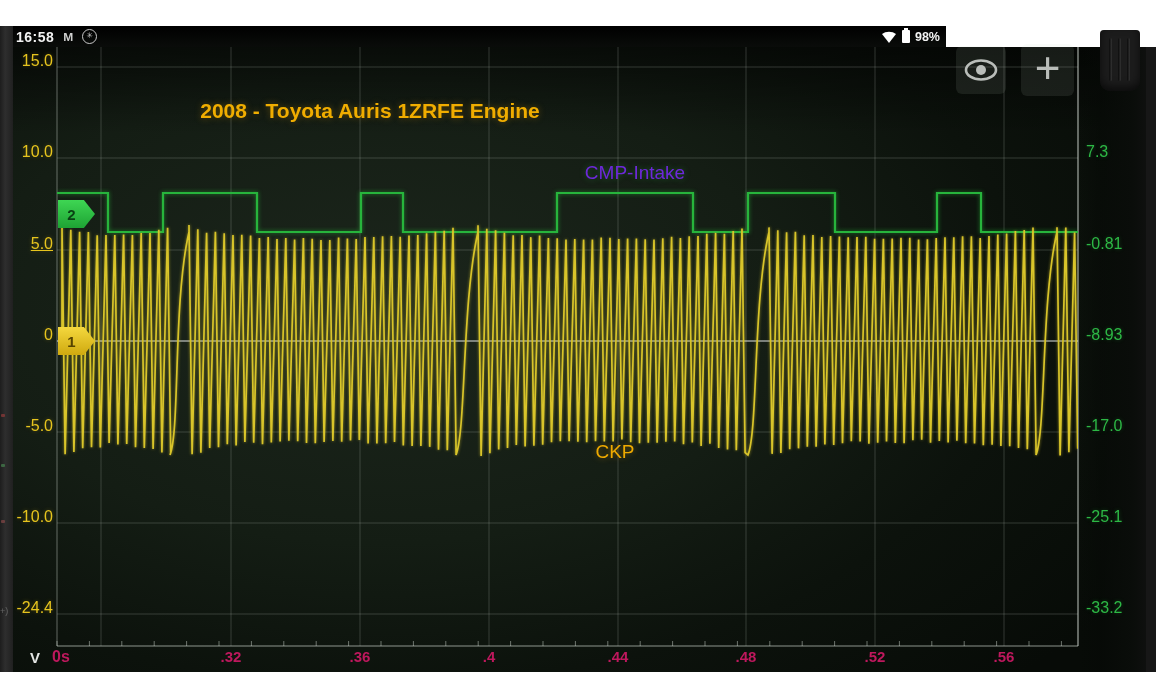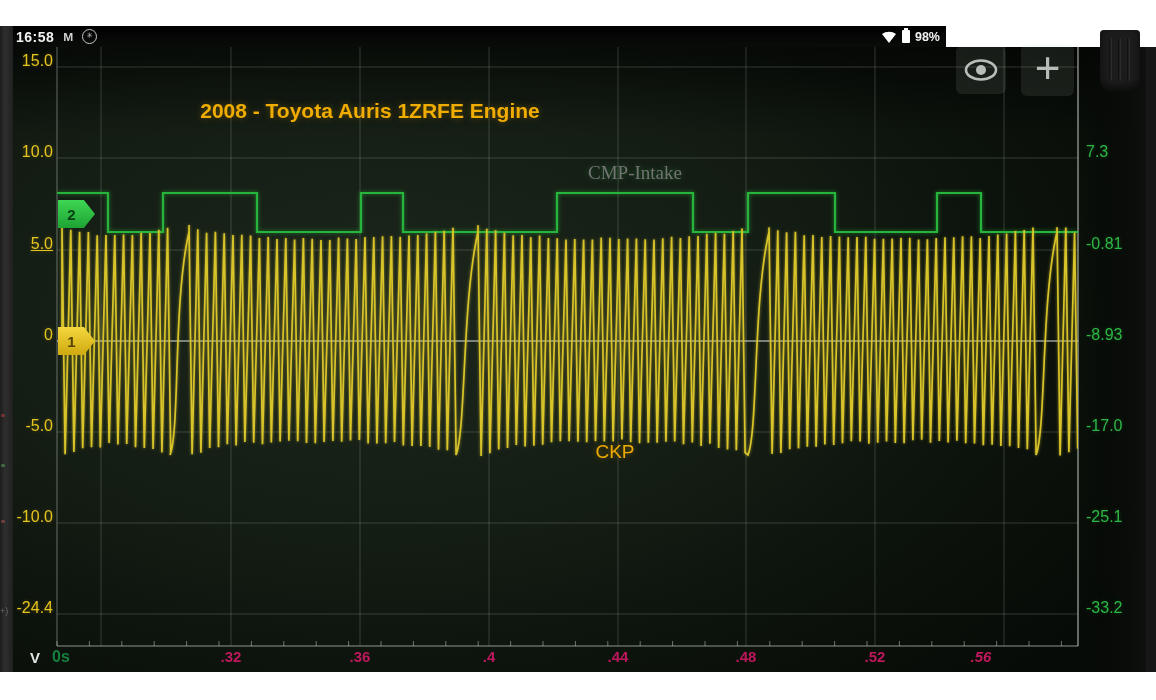--- a/index.html
+++ b/index.html
@@ -35,26 +35,26 @@
     background:linear-gradient(to right,rgba(6,9,6,0) 0%,rgba(6,9,6,.55) 30%,#0a0d0a 70%,#121212 100%);}
   #far-strip{left:1133px;top:21px;width:10px;height:625px;background:#181818;opacity:.9;}
 
   #scope-svg{left:0;top:0;width:1156px;height:700px;z-index:5;pointer-events:none;}
 
   .axis-label{position:absolute;font-size:16px;line-height:18px;}
   .yl{color:#e6c41e;width:53px;text-align:right;text-shadow:0 0 4px rgba(230,196,30,.3);}
   .gr{color:#2db845;text-shadow:0 0 4px rgba(45,184,69,.3);}
   .tl{color:#be185d;font-weight:bold;font-size:15px;transform:translateX(-50%);}
   #unit-label{left:30px;top:649px;color:#e4e6e4;font-size:15px;font-weight:bold;z-index:10;}
-  #origin-label{left:52px;top:648px;color:#15803d;font-size:16px;font-weight:bold;z-index:10;}
+  #origin-label{left:52px;top:648px;color:#be185d;font-size:16px;font-weight:bold;z-index:10;}
 
   #scope-title{left:120px;top:99px;width:500px;text-align:center;color:#f0ad00;
     font-size:21px;font-weight:bold;text-shadow:0 0 7px rgba(240,170,0,.35);z-index:8;}
-  #cmp-label{left:560px;top:162px;width:150px;text-align:center;color:#737373;
-    font-size:19px;text-shadow:0 0 6px rgba(47,187,74,.4);z-index:8;font-family:Liberation Serif, serif;}
+  #cmp-label{left:560px;top:162px;width:150px;text-align:center;color:#6d28d9;
+    font-size:19px;text-shadow:0 0 6px rgba(47,187,74,.4);z-index:8;}
   #ckp-label{left:560px;top:441px;width:110px;text-align:center;color:#efaa00;
     font-size:19px;text-shadow:0 0 6px rgba(239,170,0,.4);z-index:8;}
 
   .marker{position:absolute;left:58px;width:37px;height:28px;z-index:12;
     clip-path:polygon(0 0,70% 0,100% 50%,70% 100%,0 100%);
     display:flex;align-items:center;justify-content:center;
     font-size:15px;font-weight:bold;cursor:pointer;}
   .marker span{margin-right:10px;}
   #marker-ch2{background:linear-gradient(#3ed653,#1ea334);color:#0a4214;}
   #marker-ch1{background:linear-gradient(#f2d43c,#cfa society:#cfa90f);color:#574400;}
@@ -185,21 +185,21 @@
     <div class="axis-label gr" style="left: 1086px; top: 326px; z-index: 10;">-8.93</div>
     <div class="axis-label gr" style="left: 1086px; top: 417px; z-index: 10;">-17.0</div>
     <div class="axis-label gr" style="left: 1086px; top: 508px; z-index: 10;">-25.1</div>
     <div class="axis-label gr" style="left: 1086px; top: 599px; z-index: 10;">-33.2</div>
     <div class="axis-label tl" style="left: 231px; top: 648px; z-index: 10;">.32</div>
     <div class="axis-label tl" style="left: 360px; top: 648px; z-index: 10;">.36</div>
     <div class="axis-label tl" style="left: 489px; top: 648px; z-index: 10;">.4</div>
     <div class="axis-label tl" style="left: 618px; top: 648px; z-index: 10;">.44</div>
     <div class="axis-label tl" style="left: 746px; top: 648px; z-index: 10;">.48</div>
     <div class="axis-label tl" style="left: 875px; top: 648px; z-index: 10;">.52</div>
-    <div class="axis-label tl" style="left: 981px; top: 648px; z-index: 10; font-style: italic;">.56</div>
+    <div class="axis-label tl" style="left: 1004px; top: 648px; z-index: 10;">.56</div>
   </div>
 
 <div class="abs" id="unit-label">V</div>
 <div class="abs" id="origin-label">0s</div>
 
 <div class="marker" id="marker-ch2" style="top: 200px; background: linear-gradient(rgb(62, 214, 83), rgb(30, 163, 52));">
   <span>2</span>
 </div>
 <div class="marker" id="marker-ch1" style="top: 327px; background: linear-gradient(rgb(244, 216, 62), rgb(207, 169, 15));">
   <span>1</span>

